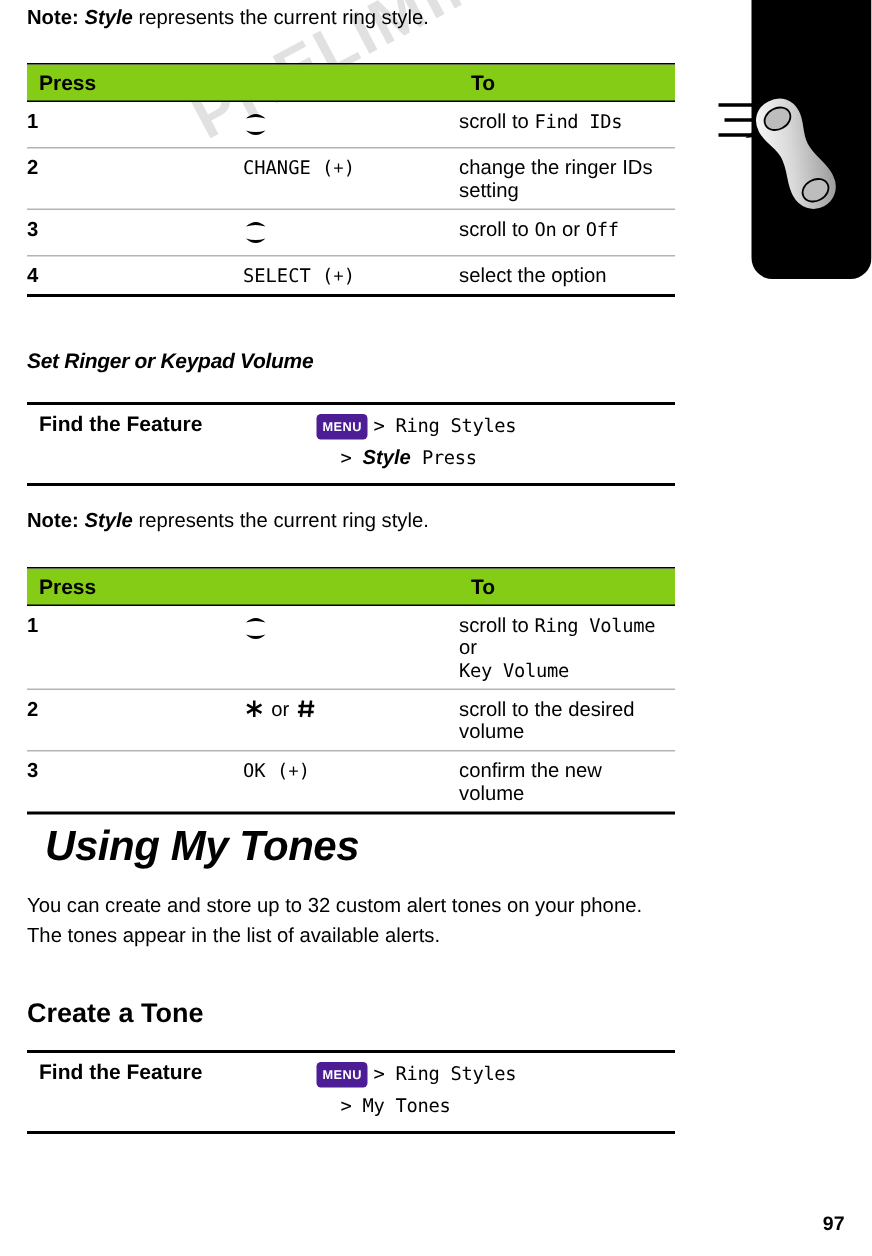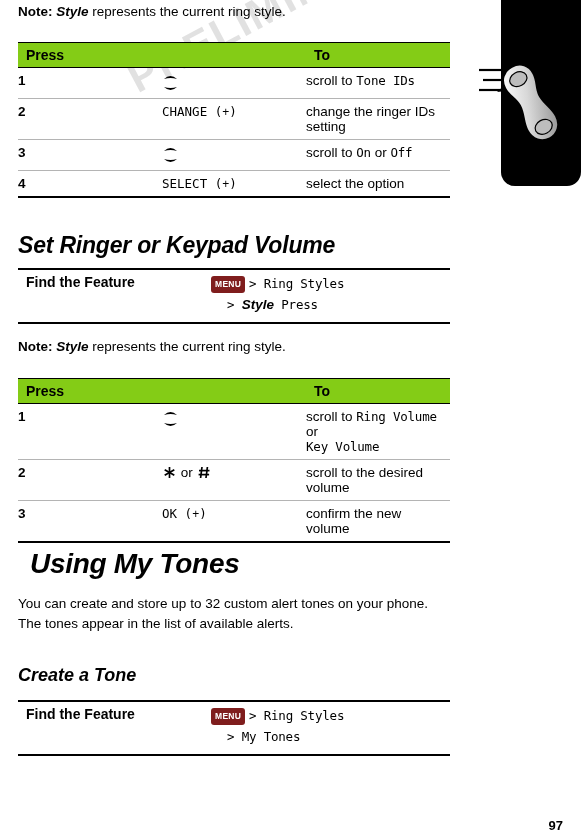--- a/index.html
+++ b/index.html
@@ -42,21 +42,21 @@
     position: absolute;
     left: 22px;
     top: 52px;
     width: 104px;
     height: 110px;
   }
   
   .page-number {
     position: absolute;
     right: 18px;
-    bottom: 4px;
+    bottom: 14px;
     font-size: 13px;
     font-weight: bold;
   }
   
   .watermark {
     position: absolute;
     left: 120px;
     top: 60px;
     font-size: 42px;
     font-weight: bold;
@@ -128,38 +128,37 @@
     position: relative;
     vertical-align: -4px;
   }
   .navkey svg { display:block; }
   .starkey, .poundkey {
     display:inline-block;
     vertical-align: -3px;
   }
   
   h2.sec {
-    font-size: 23px;
+    font-size: 14px;
     font-style: italic;
     font-weight: bold;
     margin: 0;
     padding: 0;
     letter-spacing: -0.2px;
   }
   h1.big {
     font-size: 28px;
     font-style: italic;
     font-weight: bold;
     margin: 0;
     padding: 0;
     letter-spacing: -0.3px;
   }
   h3.sub {
     font-size: 18px;
-    font-style: italic;
     font-weight: bold;
     margin: 0;
     padding: 0;
   }
   
   table.fff {
     border-collapse: collapse;
     width: 432px;
     table-layout: fixed;
   }
@@ -173,21 +172,21 @@
     font-size: 14px;
     font-weight: bold;
     padding-left: 8px;
   }
   .fff-wrap {
     border-top: 2.5px solid #000;
     border-bottom: 2.5px solid #000;
   }
   .menukey {
     display: inline-block;
-    background: #7f1d1d;
+    background: #4c1d95;
     color: #fff;
     font-size: 8.5px;
     font-weight: bold;
     font-family: "Liberation Sans", sans-serif;
     padding: 2px 4px 2px 4px;
     border-radius: 3px;
     letter-spacing: 0.3px;
     vertical-align: 1px;
   }
   .path-line { font-size: 13.5px; line-height: 1.55; }
@@ -262,21 +261,21 @@
           <tr>
             <td class="num">1</td>
             <td class="press">
               <span class="navkey">
                 <svg width="17" height="20" viewBox="0 0 17 20">
                   <path d="M2 6 Q8.5 0 15 6 Q8.5 4 2 6 Z" fill="#000"></path>
                   <path d="M2 14 Q8.5 20 15 14 Q8.5 16 2 14 Z" fill="#000"></path>
                 </svg>
               </span>
             </td>
-            <td class="to"><span>scroll to </span><span class="mono">Tone IDs</span></td>
+            <td class="to"><span>scroll to </span><span class="mono">Find IDs</span></td>
           </tr>
           <tr>
             <td class="num">2</td>
             <td class="press"><span class="softlabel">CHANGE</span><span class="softlabel"> (<span style="font-family:'Liberation Sans',sans-serif;font-size:12px;">+</span>)</span></td>
             <td class="to">change the ringer IDs setting</td>
           </tr>
           <tr>
             <td class="num">3</td>
             <td class="press">
               <span class="navkey">

